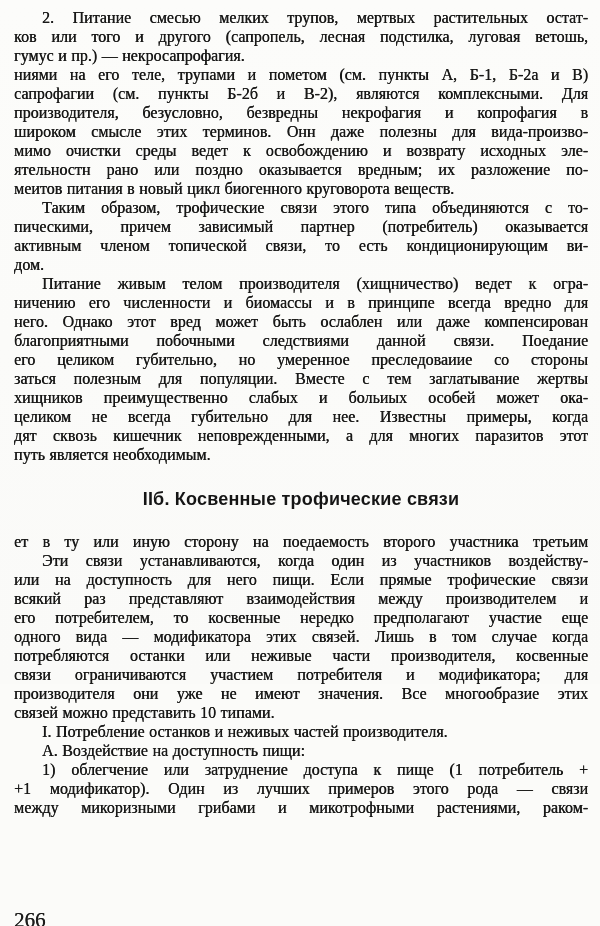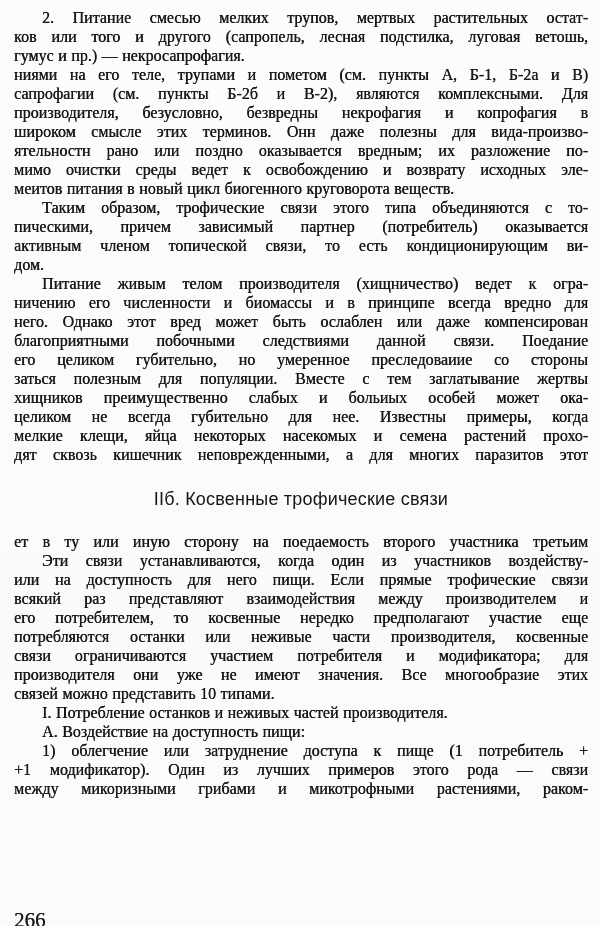--- a/index.html
+++ b/index.html
@@ -30,21 +30,21 @@
     text-shadow: 0.35px 0 0 currentColor; 
     word-spacing: 0.5px;
   }
   .ln.i { text-indent: 28px; }   
   .ln.e { text-align-last: left; } 
   .heading {
     margin-top: 24px;
     margin-bottom: 22px;
     height: 22px;
     font-family: "Liberation Sans", sans-serif;
-    font-weight: normal;
+    font-weight: bold;
     font-size: 18px;
     line-height: 22px;
     text-align: center;
     color: #151515;
     letter-spacing: 0.2px;
   }
   .page-number {
     position: absolute;
     left: 14px; top: 908px;
     font-size: 21px;
@@ -61,47 +61,48 @@
   <div class="text-block">
 
     <div class="ln i">2. Питание смесью мелких трупов, мертвых растительных остат-</div>
     <div class="ln">ков или того и другого (сапропель, лесная подстилка, луговая ветошь,</div>
     <div class="ln e">гумус и пр.) — некросапрофагия.</div>
 
     <div class="ln">ниями на его теле, трупами и пометом (см. пункты А, Б-1, Б-2а и В)</div>
     <div class="ln">сапрофагии (см. пункты Б-2б и В-2), являются комплексными. Для</div>
     <div class="ln">производителя, безусловно, безвредны некрофагия и копрофагия в</div>
     <div class="ln">широком смысле этих терминов. Онн даже полезны для вида-произво-</div>
+    <div class="ln">мимо очистки среды ведет к освобождению и возврату исходных эле-</div>
     <div class="ln">ятельностн рано или поздно оказывается вредным; их разложение по-</div>
-    <div class="ln">мимо очистки среды ведет к освобождению и возврату исходных эле-</div>
     <div class="ln e">меитов питания в новый цикл биогенного круговорота веществ.</div>
 
     <div class="ln i">Таким образом, трофические связи этого типа объединяются с то-</div>
     <div class="ln">пическими, причем зависимый партнер (потребитель) оказывается</div>
     <div class="ln">активным членом топической связи, то есть кондиционирующим ви-</div>
     <div class="ln e">дом.</div>
 
     <div class="ln i">Питание живым телом производителя (хищничество) ведет к огра-</div>
     <div class="ln">ничению его численности и биомассы и в принципе всегда вредно для</div>
     <div class="ln">него. Однако этот вред может быть ослаблен или даже компенсирован</div>
     <div class="ln">благоприятными побочными следствиями данной связи. Поедание</div>
     <div class="ln">его целиком губительно, но умеренное преследоваиие со стороны</div>
     <div class="ln">заться полезным для популяции. Вместе с тем заглатывание жертвы</div>
     <div class="ln">хищников преимущественно слабых и больиых особей может ока-</div>
     <div class="ln">целиком не всегда губительно для нее. Известны примеры, когда</div>
-    <div class="ln">мелкие клещи, яйца некоторых насекомых и семена растений прохо-</div>
     <div class="ln">дят сквозь кишечник неповрежденными, а для многих паразитов этот</div>
+    <div class="ln e">путь является необходимым.</div>
 
     <div class="heading">IIб. Косвенные трофические связи</div>
 
     <div class="ln">ет в ту или иную сторону на поедаемость второго участника третьим</div>
     <div class="ln i">Эти связи устанавливаются, когда один из участников воздейству-</div>
     <div class="ln">или на доступность для него пищи. Если прямые трофические связи</div>
     <div class="ln">всякий раз представляют взаимодействия между производителем и</div>
     <div class="ln">его потребителем, то косвенные нередко предполагают участие еще</div>
+    <div class="ln">одного вида — модификатора этих связей. Лишь в том случае когда</div>
     <div class="ln">потребляются останки или неживые части производителя, косвенные</div>
     <div class="ln">связи ограничиваются участием потребителя и модификатора; для</div>
     <div class="ln">производителя они уже не имеют значения. Все многообразие этих</div>
     <div class="ln e">связей можно представить 10 типами.</div>
 
     <div class="ln i e">I. Потребление останков и неживых частей производителя.</div>
     <div class="ln i e">А. Воздействие на доступность пищи:</div>
 
     <div class="ln i">1) облегчение или затруднение доступа к пище (1 потребитель +</div>
     <div class="ln">+1 модификатор). Один из лучших примеров этого рода — связи</div>

